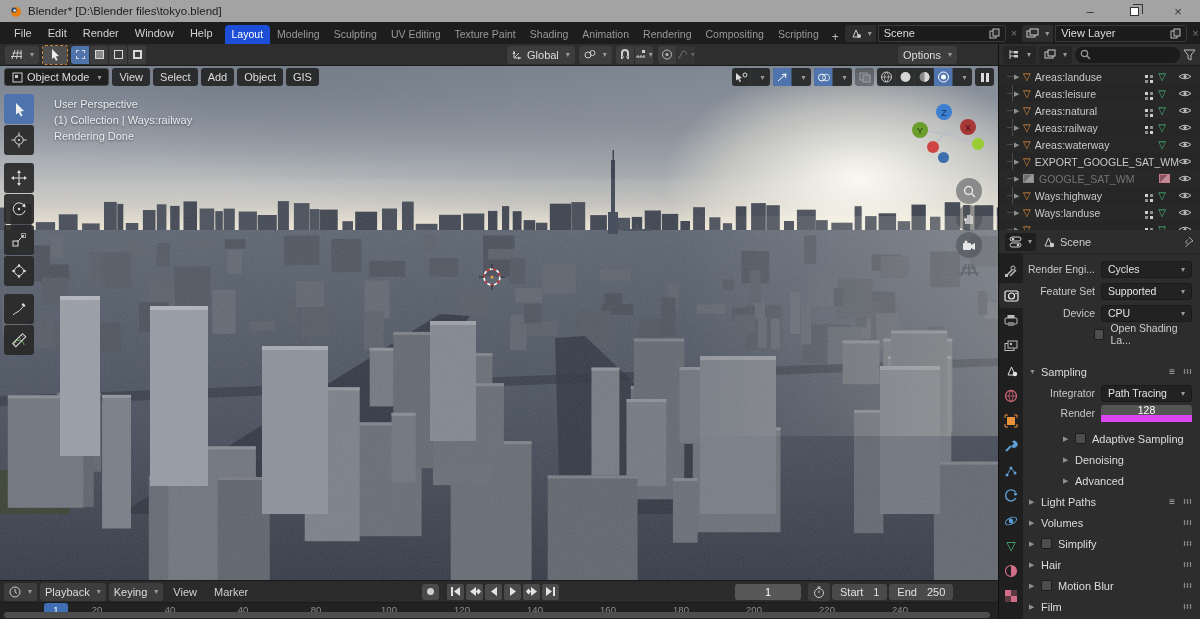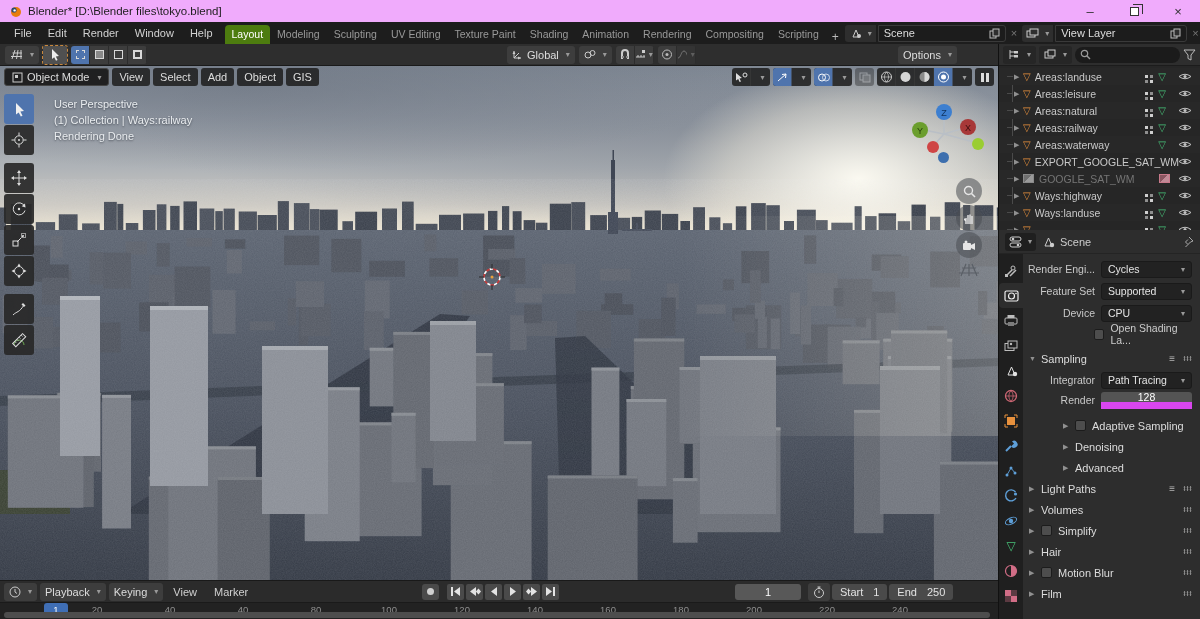--- a/index.html
+++ b/index.html
@@ -1,31 +1,31 @@
 <!DOCTYPE html>
 <html><head>
 <meta charset="utf-8">
 <style>
 *{margin:0;padding:0;box-sizing:border-box}
 body{background:#0c0c0c;font-family:"Liberation Sans",sans-serif}
 #app{position:relative;width:1200px;height:619px;background:#1d1d1d;font-size:11px;color:#ccc;overflow:hidden}
 .chev{font-size:8px;color:#9a9a9a;margin-left:4px}
 svg{display:block}
 
-.titlebar{height:22px;background:#f0abfc;color:#1d1d1d;display:flex;align-items:center;padding-left:8px;font-size:11.5px}
+.titlebar{height:22px;background:#a3a3a3;color:#1d1d1d;display:flex;align-items:center;padding-left:8px;font-size:11.5px}
 .win-controls{margin-left:auto;display:flex;height:100%}
 .win-btn{width:44px;display:flex;align-items:center;justify-content:center;color:#333;font-size:13px}
 .restore-box{width:9px;height:9px;border:1px solid #333;position:relative;background:#fff}
 .restore-box:before{content:"";position:absolute;left:2px;top:-4px;width:9px;height:9px;border:1px solid #333;border-left:none;border-bottom:none}
 
 .topbar{height:22px;background:#1d1d1d;display:flex;align-items:center;padding:0 6px}
 .menu-item{padding:0 8px;color:#d2d2d2}
 .ws-tabs{display:flex;align-items:flex-end;height:100%;margin-left:4px}
 .ws-tab{padding:3px 7px 4px;color:#999;font-size:10.5px;border-radius:4px 4px 0 0;white-space:nowrap}
-.ws-tab.active{background:#4d7c0f;color:#fff}
+.ws-tab.active{background:#1d4ed8;color:#fff}
 .ws-add{padding:0 6px;color:#bbb;font-size:12px}
 .sel-group{display:flex;align-items:center;margin-left:auto;gap:2px}
 .sel-icon{background:#2e2e2e;border-radius:3px 0 0 3px;height:17px;display:flex;align-items:center;padding:0 4px;gap:2px}
 .sel-field{background:#1c1c1c;border:1px solid #3a3a3a;border-radius:0 3px 3px 0;height:17px;display:flex;align-items:center;padding:0 5px;color:#ddd}
 .sel-x{color:#777;font-size:11px;padding:0 3px}
 
 .cols{position:absolute;top:44px;left:0;width:1200px;height:575px;display:flex}
 .leftcol{width:998px;display:flex;flex-direction:column}
 .rightcol{width:202px;background:#262626;border-left:1px solid #111;display:flex;flex-direction:column}
 
@@ -1133,21 +1133,21 @@
               <span class="dd">
                   <span>CPU</span>
                   <span class="chev">▾</span>
                 </span>
             </div>
             <div class="prow" style="height:20px">
               <span class="plabel"></span>
               <span class="cb"></span>
               <span style="font-size:10.5px">Open Shading La...</span>
             </div>
-            <div class="sect" style="margin-top:4px">
+            <div class="sect" style="margin-top:17px">
               <span class="exp">▼</span>
               <span>Sampling</span>
               <span class="preset">≡</span>
                 <span class="dots"></span>
             </div>
             <div class="prow">
               <span class="plabel">Integrator</span>
               <span class="dd">
                   <span>Path Tracing</span>
                   <span class="chev">▾</span>

